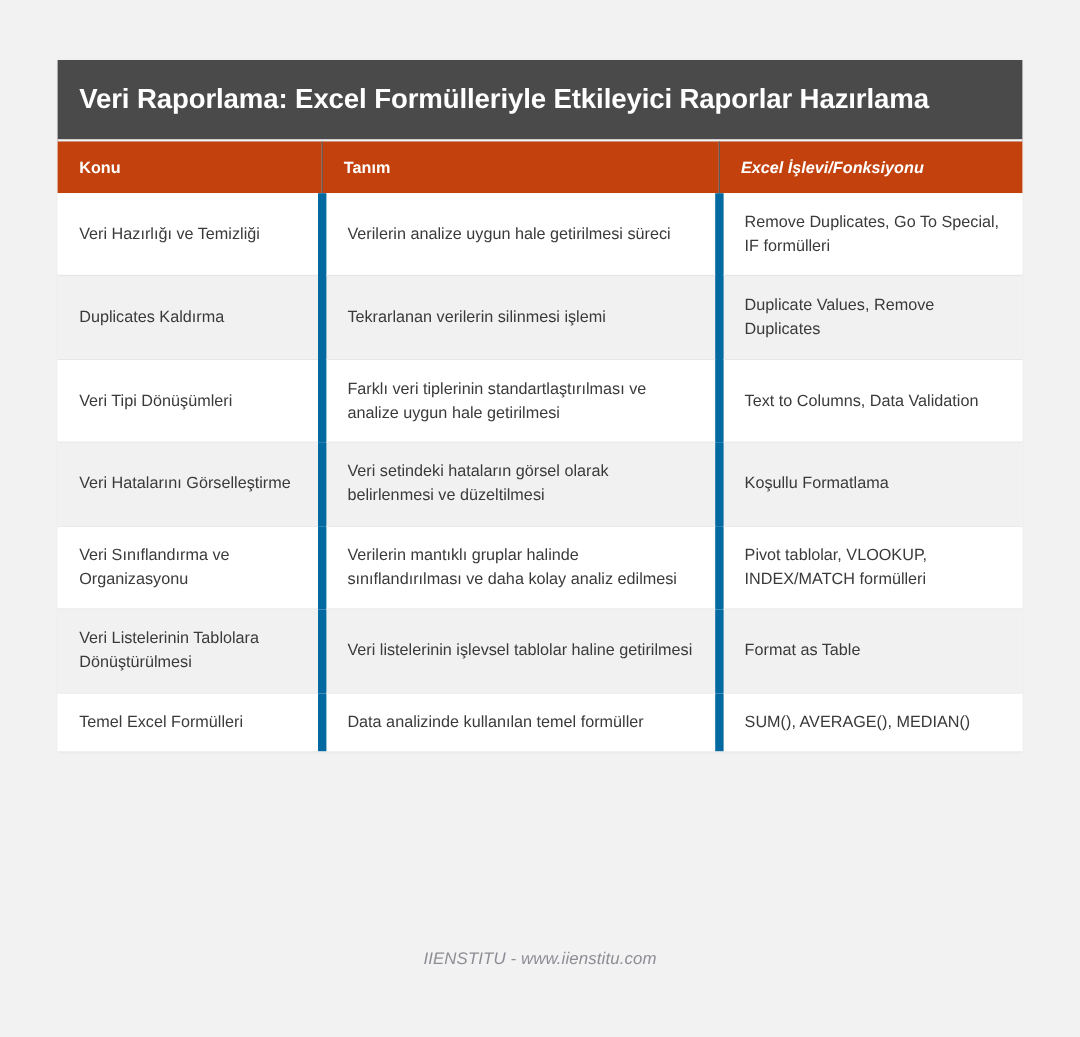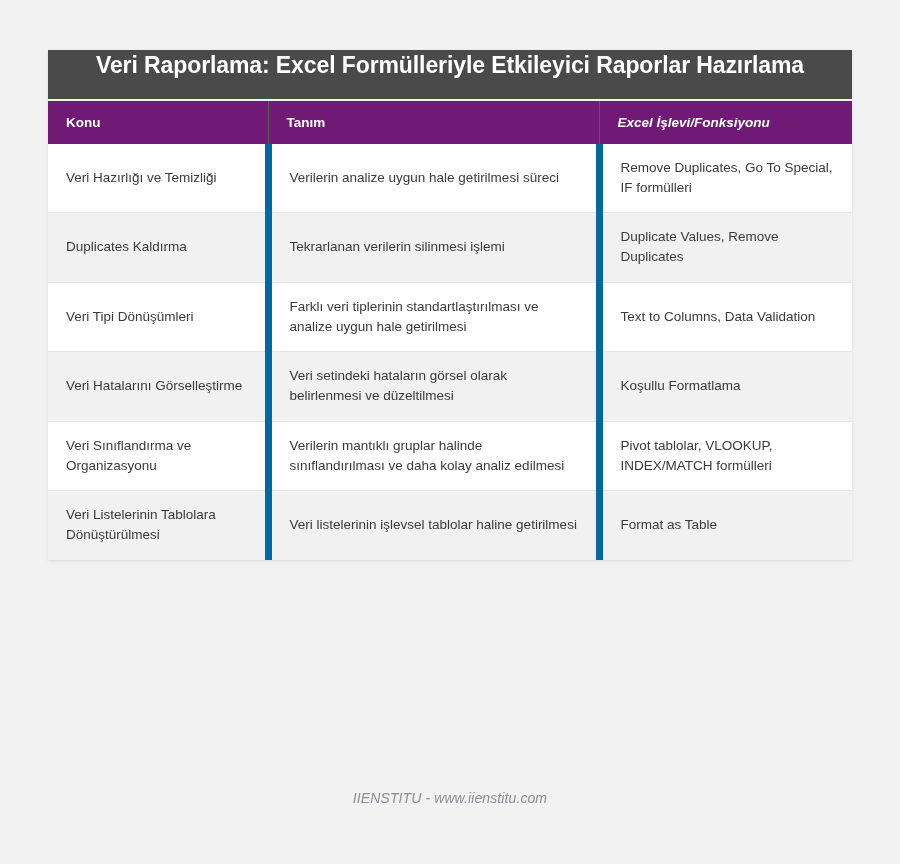--- a/index.html
+++ b/index.html
@@ -24,44 +24,43 @@
   .card {
     position: absolute;
     left: 48px;
     top: 50px;
     width: 804px;
     background: #ffffff;
     box-shadow: 0 1px 3px rgba(0,0,0,0.10);
   }
   .title-bar {
     background: #4a4a4a;
-    padding: 0 18px 18px 18px;
+    padding: 17px 18px 18px 18px;
     box-sizing: border-box;
     border-bottom: 2px solid #f2f2f2;
-    text-align: center;
   }
   .title-text {
     color: #ffffff;
     font-size: 23px;
     font-weight: bold;
     line-height: 1.33;
     letter-spacing: -0.1px;
     margin: 0;
   }
   table.data-table {
     width: 100%;
     border-collapse: collapse;
     table-layout: fixed;
   }
   table.data-table col.c1 { width: 220px; }
   table.data-table col.c2 { width: 331px; }
   table.data-table col.c3 { width: 253px; }
 
   thead th {
-    background: #701a75;
+    background: #c2410c;
     color: #ffffff;
     font-size: 13.5px;
     font-weight: bold;
     text-align: left;
     padding: 14px 18px 14px 18px;
     border-right: 1px solid #5c5c5c;
     box-sizing: border-box;
     vertical-align: middle;
   }
   thead th:last-child { border-right: none; font-style: italic; }
@@ -142,20 +141,25 @@
         <tr>
           <td>Veri Sınıflandırma ve Organizasyonu</td>
           <td>Verilerin mantıklı gruplar halinde sınıflandırılması ve daha kolay analiz edilmesi</td>
           <td>Pivot tablolar, VLOOKUP, INDEX/MATCH formülleri</td>
         </tr>
         <tr>
           <td>Veri Listelerinin Tablolara Dönüştürülmesi</td>
           <td>Veri listelerinin işlevsel tablolar haline getirilmesi</td>
           <td>Format as Table</td>
         </tr>
+        <tr>
+          <td>Temel Excel Formülleri</td>
+          <td>Data analizinde kullanılan temel formüller</td>
+          <td>SUM(), AVERAGE(), MEDIAN()</td>
+        </tr>
       </tbody>
     </table>
 
   </div>
 
   <div class="footer">IIENSTITU - www.iienstitu.com</div>
 
 </div>
 
 </body></html>

